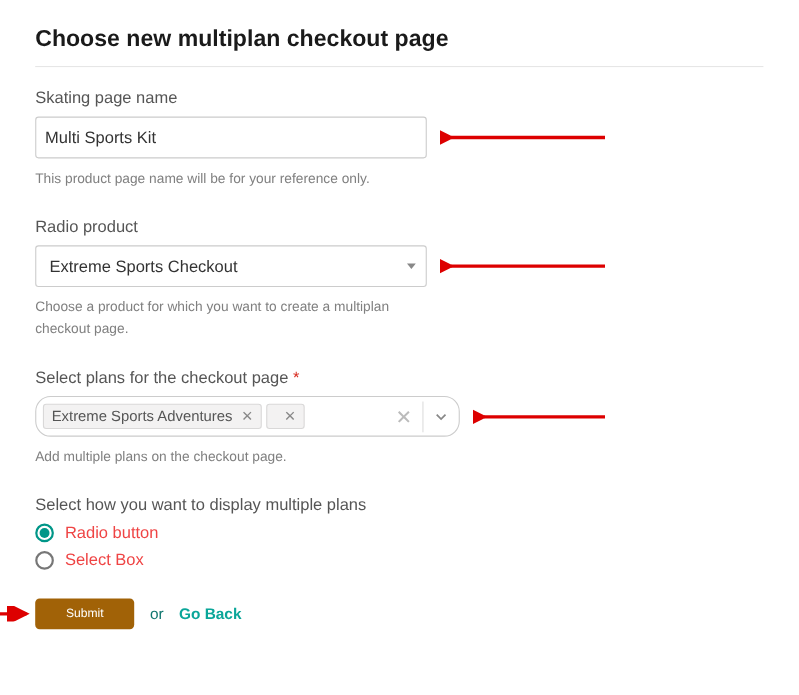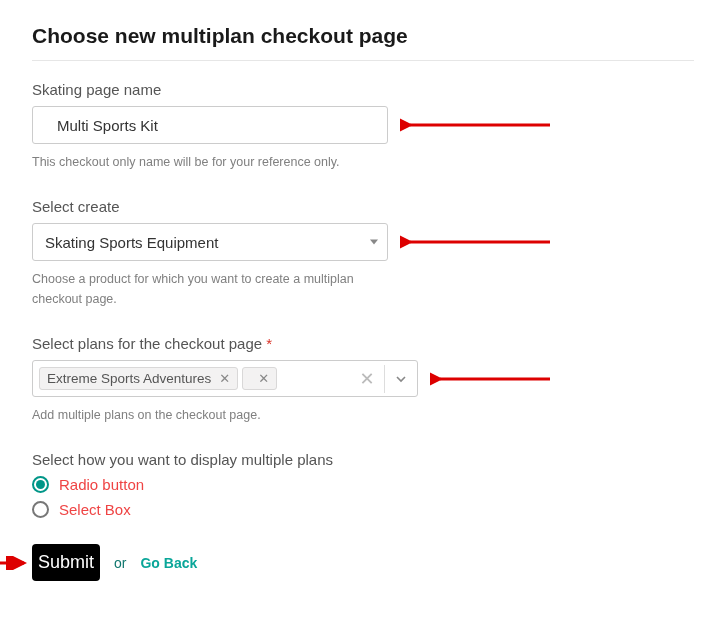--- a/index.html
+++ b/index.html
@@ -27,21 +27,21 @@
     font-size: 15px;
     color: #555;
     margin-bottom: 8px;
     display: block;
   }
   .required { color: #d93025; }
   .row { display: flex; align-items: center; }
   .text-input {
     width: 356px;
     height: 38px;
-    padding: 6px 24px;
+    padding: 6px 8px;
     font-size: 15px;
     border: 1px solid #ccc;
     border-radius: 3px;
     color: #333;
   }
   .helper {
     font-size: 12.5px;
     color: #808080;
     margin-top: 8px;
     line-height: 1.6;
@@ -70,21 +70,21 @@
     top: 50%;
     transform: translateY(-50%);
     width: 0; height: 0;
     border-left: 4px solid transparent;
     border-right: 4px solid transparent;
     border-top: 5px solid #888;
   }
   .multi-select {
     width: 386px;
     border: 1px solid #ccc;
-    border-radius: 3px;
+    border-radius: 14px;
     display: flex;
     align-items: stretch;
   }
   .tags-area {
     flex: 1;
     padding: 6px 6px 2px 6px;
     display: flex;
     flex-wrap: wrap;
     gap: 4px;
   }
@@ -161,26 +161,26 @@
     border-radius: 50%;
     background: #009688;
   }
   .actions {
     display: flex;
     align-items: center;
     gap: 14px;
     position: relative;
   }
   .submit-btn {
-    background: #000000;
+    background: #a16207;
     color: #fff;
     border: none;
     border-radius: 4px;
-    padding: 8px 6px;
-    font-size: 18px;
+    padding: 8px 28px;
+    font-size: 11px;
     font-weight: 500;
     cursor: pointer;
   }
   .or-text { color: #0f766e; font-size: 14px; }
   .go-back {
     color: #0aa699;
     font-size: 14px;
     text-decoration: none;
     cursor: pointer;
     font-weight: bold;
@@ -215,29 +215,29 @@
       <svg width="150" height="16">
           <defs>
             <marker id="ah1" markerWidth="8" markerHeight="8" refX="1" refY="4" orient="auto">
               <polygon points="8 0, 0 4, 8 8" fill="#d00"></polygon>
             </marker>
           </defs>
           <line x1="150" y1="8" x2="10" y2="8" stroke="#d00" stroke-width="3" marker-end="url(#ah1)"></line>
         </svg>
     </span>
   </div>
-  <div class="helper">This checkout only name will be for your reference only.</div>
+  <div class="helper">This product page name will be for your reference only.</div>
 </div>
 
 <div class="field-group">
-  <label class="field-label">Select create</label>
+  <label class="field-label">Radio product</label>
   <div class="row">
     <div class="select-wrap">
       <div class="select-input">
-          <span>Skating Sports Equipment</span>
+          <span>Extreme Sports Checkout</span>
         </div>
       <span class="caret-down"></span>
     </div>
     <span class="arrow-right">
       <svg width="150" height="16">
           <line x1="150" y1="8" x2="10" y2="8" stroke="#d00" stroke-width="3" marker-end="url(#ah1)"></line>
         </svg>
     </span>
   </div>
   <div class="helper">Choose a product for which you want to create a multiplan checkout page.</div>

